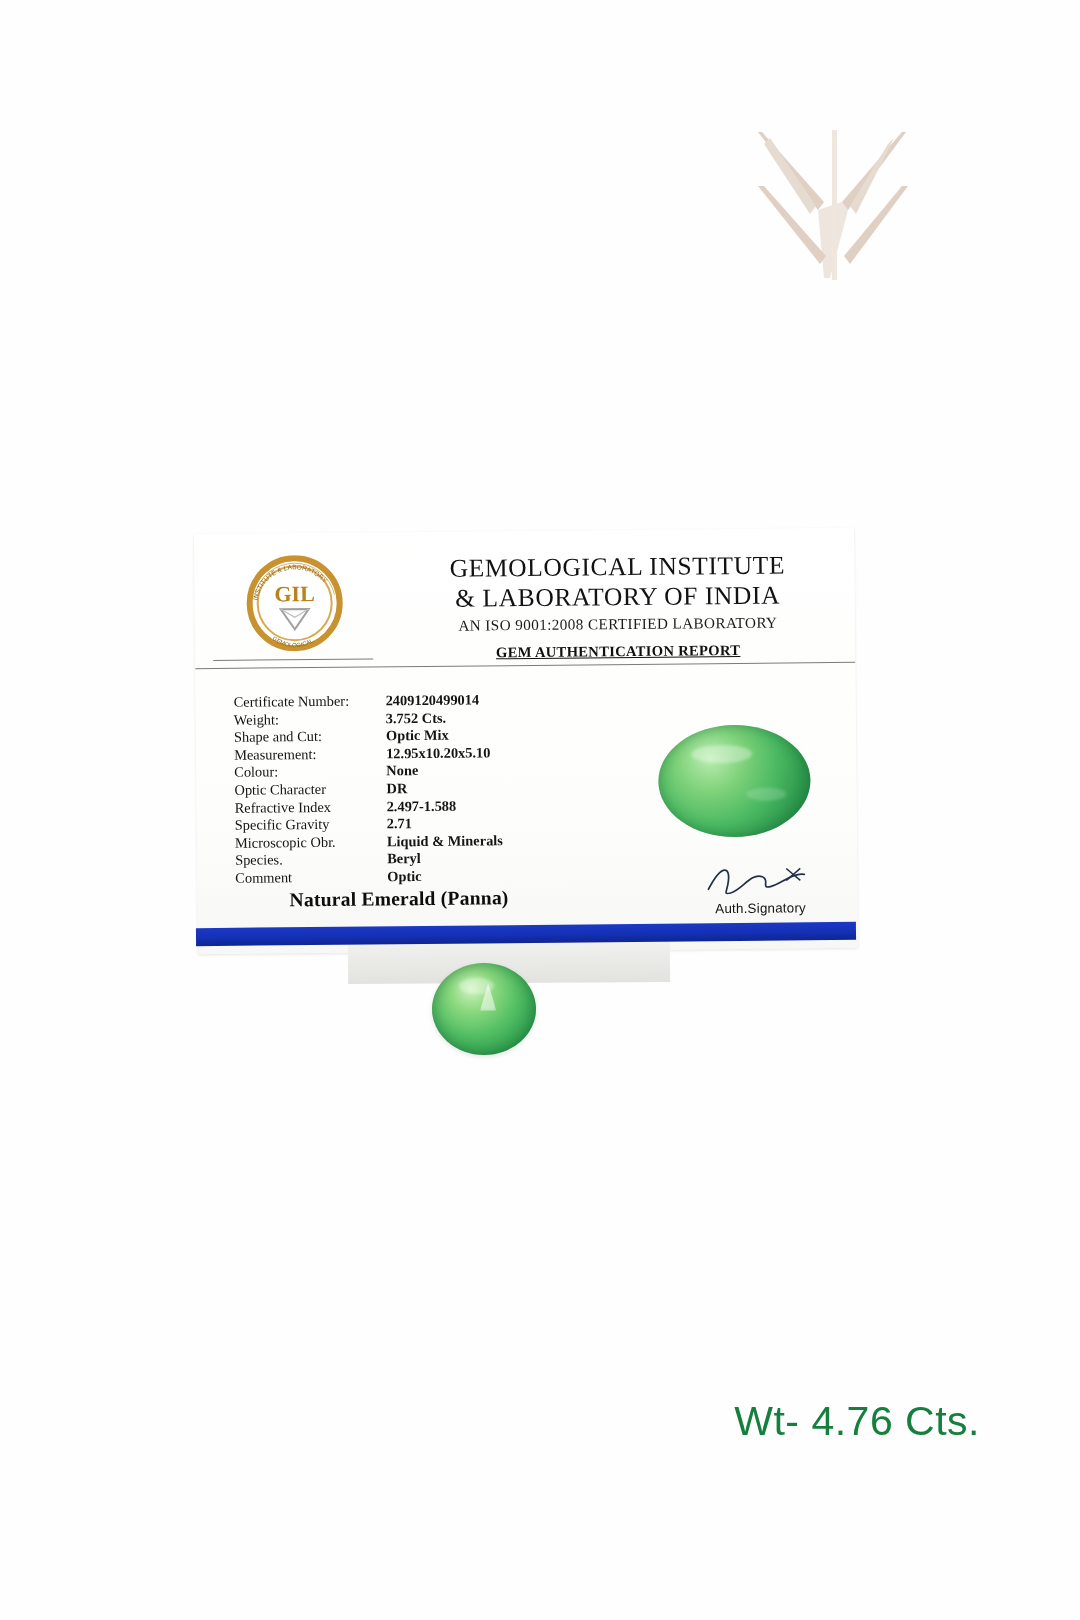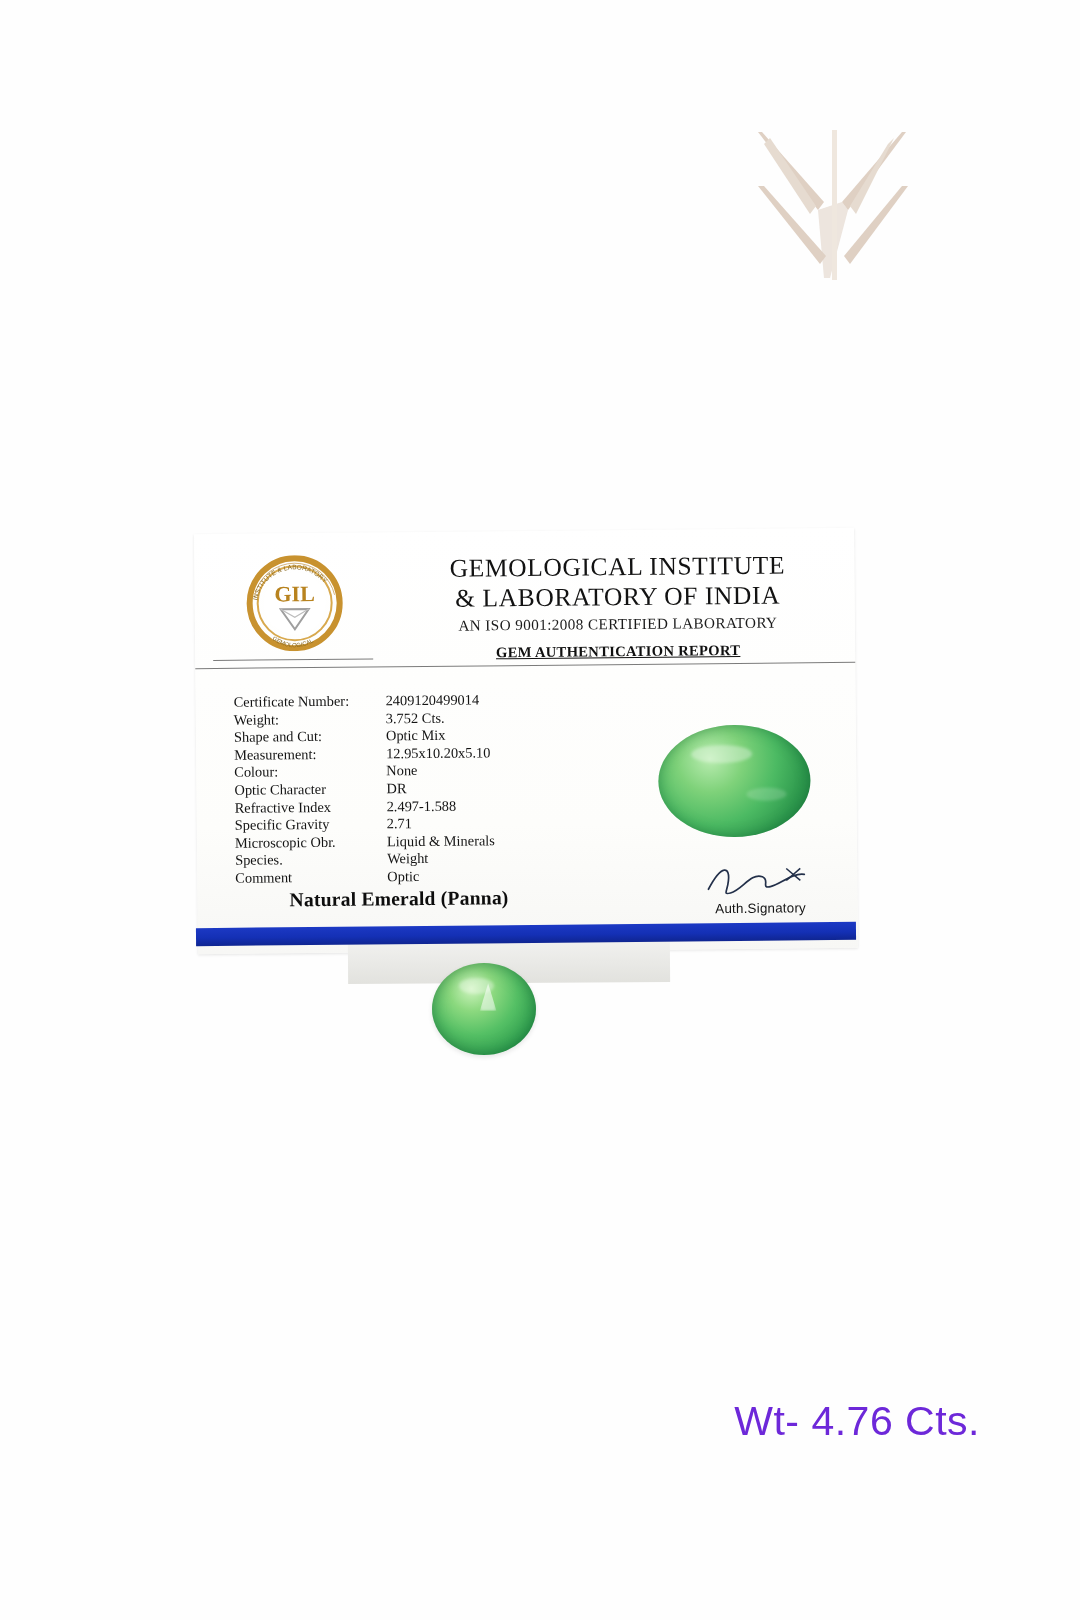--- a/index.html
+++ b/index.html
@@ -112,21 +112,21 @@
     font-family: "Liberation Serif", serif;
     font-size: 14.4px;
     color: #141414;
     line-height: 17.6px;
   }
   .prop-row { display: flex; }
   .prop-label {
     width: 152px;
     white-space: nowrap;
   }
-  .prop-value { white-space: nowrap; }
+  .prop-value { white-space: nowrap; font-weight: bold; }
 
   
   .cert-gem {
     position: absolute;
     left: 462px;
     top: 196px;
     width: 152px;
     height: 112px;
   }
   .gem-oval {
@@ -209,21 +209,21 @@
   .weight-caption {
     position: absolute;
     left: 0;
     top: 1398px;
     width: 1080px;
     text-align: right;
     padding-right: 100px;
     box-sizing: border-box;
     font-family: "Liberation Sans", sans-serif;
     font-size: 41px;
-    color: #6d28d9;
+    color: #15803d;
     letter-spacing: 0.5px;
   }
 </style>
 </head>
 <body>
 
 <div class="brand-mark">
   <svg width="170" height="160" viewBox="0 0 170 160">
     <g fill="#dfd0c3">
       <path d="M6 4 L10 4 L72 74 L66 82 Z"></path>
@@ -305,21 +305,21 @@
       <div class="prop-row">
         <span class="prop-label">Specific Gravity</span>
         <span class="prop-value">2.71</span>
       </div>
       <div class="prop-row">
         <span class="prop-label">Microscopic Obr.</span>
         <span class="prop-value">Liquid &amp; Minerals</span>
       </div>
       <div class="prop-row">
         <span class="prop-label">Species.</span>
-        <span class="prop-value">Weight</span>
+        <span class="prop-value">Beryl</span>
       </div>
       <div class="prop-row">
         <span class="prop-label">Comment</span>
         <span class="prop-value">Optic</span>
       </div>
     </div>
 
     <div class="cert-gem">
       <div class="gem-oval">
         <div class="gem-facet" style="left:22%;top:18%;width:40%;height:16%;border-radius:50%;"></div>

